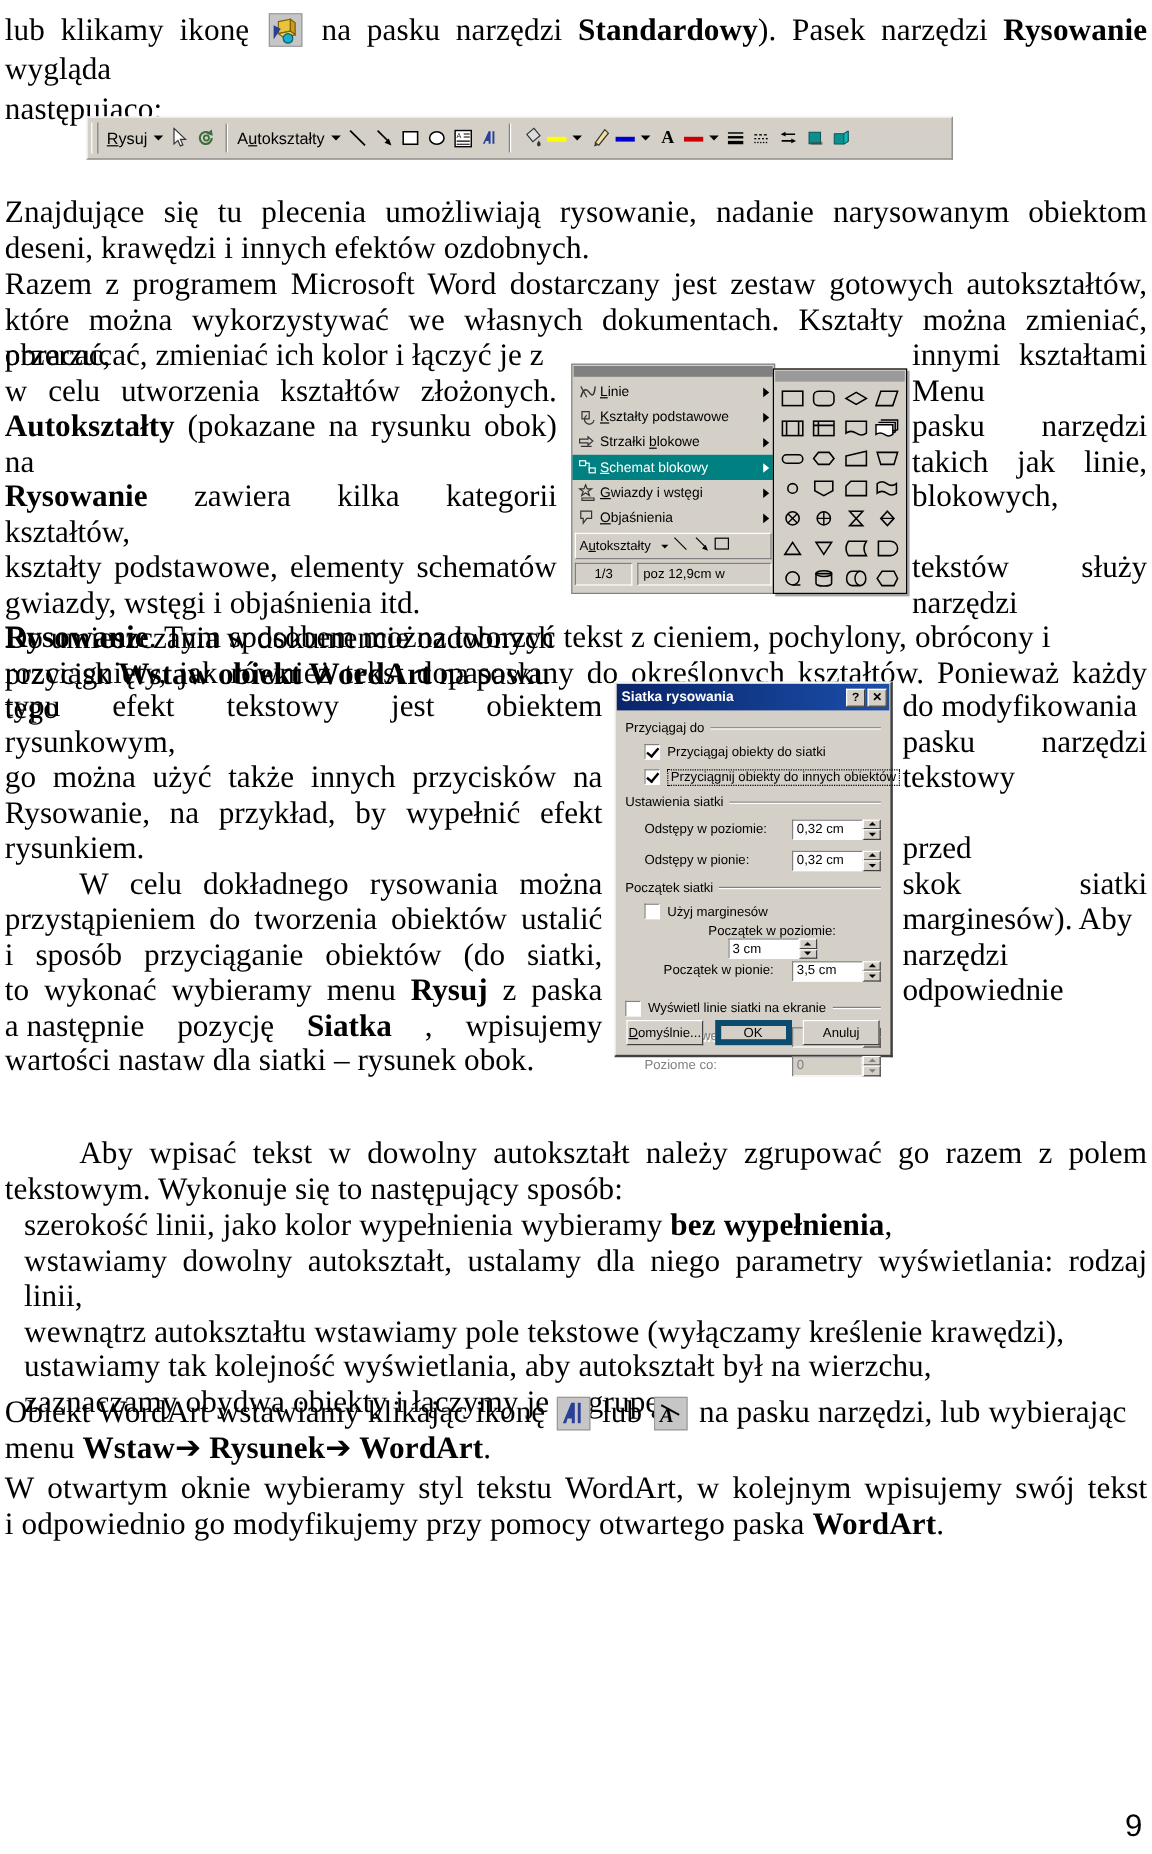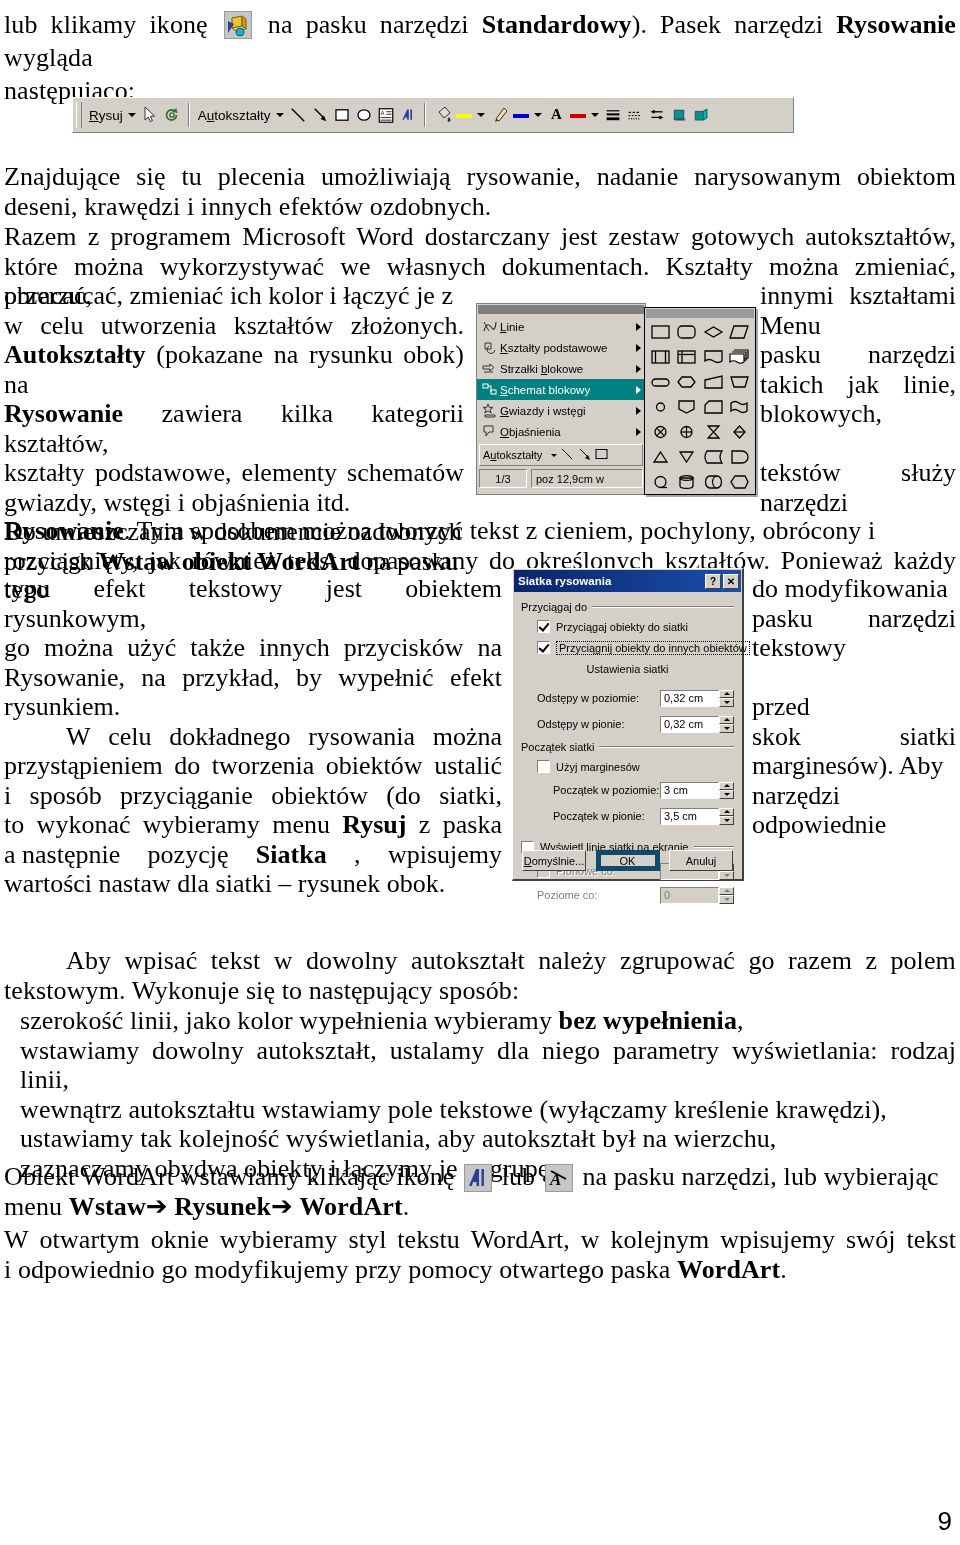--- a/index.html
+++ b/index.html
@@ -827,21 +827,21 @@
       <div class="gd-row ind">
         <span class="gd-chk on"></span>
         <span class="gd-lbl">Przyciągaj obiekty do siatki</span>
       </div>
 
       <div class="gd-row ind">
         <span class="gd-chk on"></span>
         <span class="gd-lbl dotted">Przyciągnij obiekty do innych obiektów</span>
       </div>
 
-      <div class="gd-grouplbl" style="margin-top:5px;flex-direction:column;">
+      <div class="gd-grouplbl" style="margin-top:5px;">
         <span>Ustawienia siatki</span>
           <span class="rule"></span>
       </div>
 
       <div class="gd-row ind" style="height:26px;">
         <span class="gd-lbl">Odstępy w poziomie:</span>
         <span class="gd-spacer"></span>
         <span class="gd-field">
           <span class="gd-input">0,32 cm</span>
           <span class="gd-spin">
@@ -874,21 +874,21 @@
       <div class="gd-grouplbl" style="margin-top:4px;">
         <span>Początek siatki</span>
           <span class="rule"></span>
       </div>
 
       <div class="gd-row ind">
         <span class="gd-chk"></span>
         <span class="gd-lbl">Użyj marginesów</span>
       </div>
 
-      <div class="gd-row" style="height:26px;padding-left:32px;">
+      <div class="gd-row" style="height:26px;padding-left:32px;flex-direction:column;">
         <span class="gd-lbl">Początek w poziomie:</span>
         <span class="gd-spacer"></span>
         <span class="gd-field">
           <span class="gd-input">3 cm</span>
           <span class="gd-spin">
               <div>
                 <i class="tri-up"></i>
               </div>
               <div>
                 <i class="tri-dn"></i>

